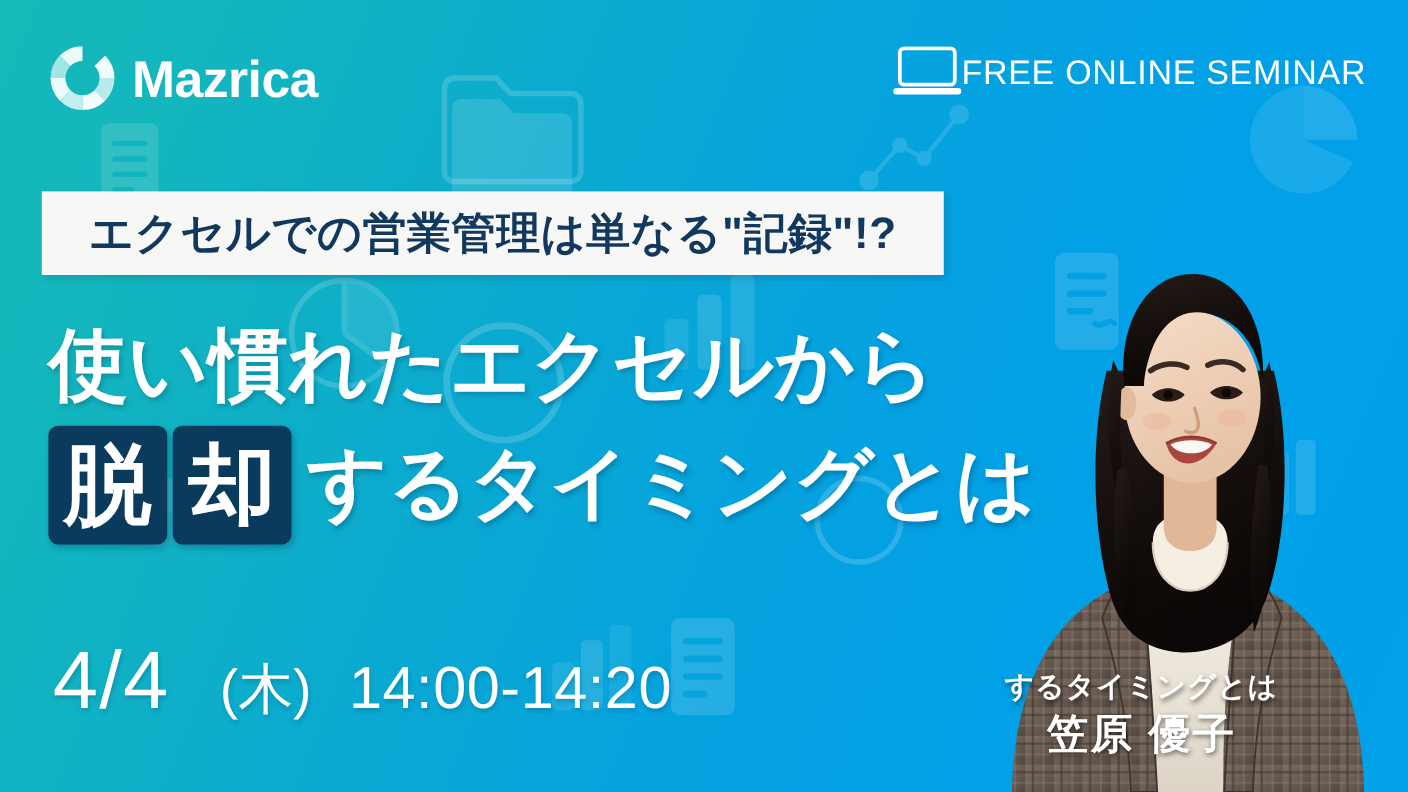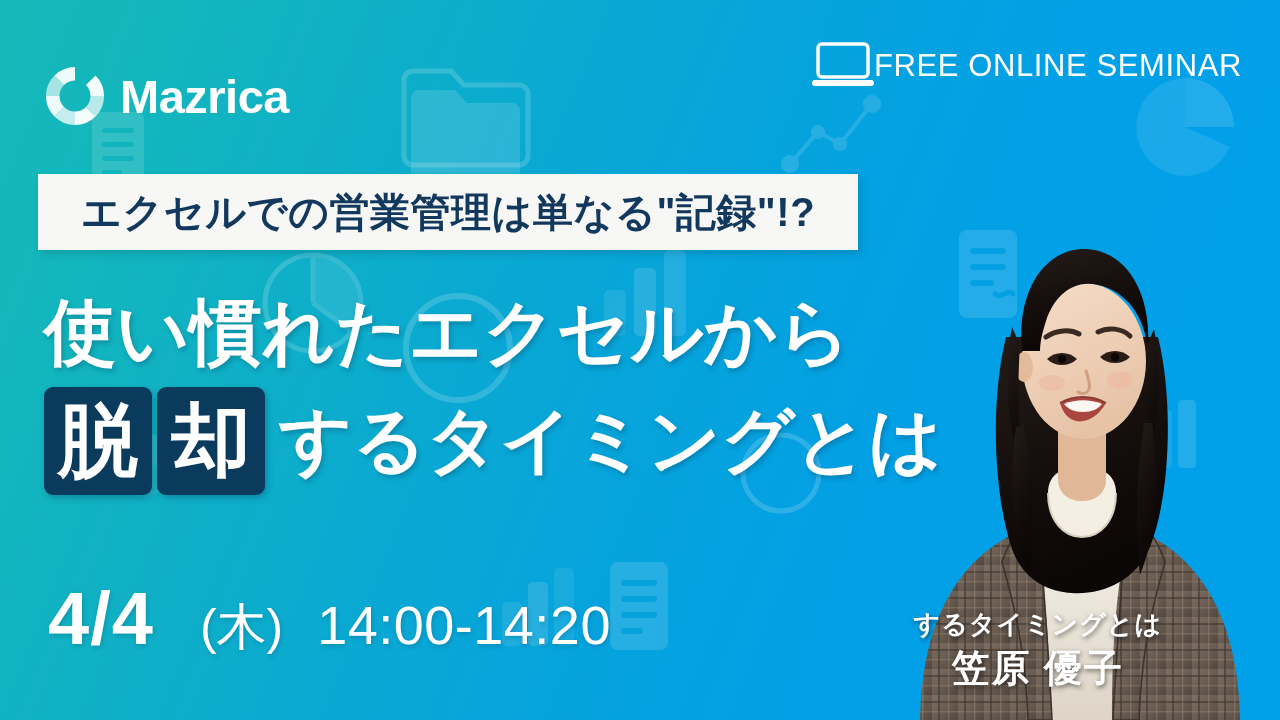--- a/index.html
+++ b/index.html
@@ -34,21 +34,20 @@
   .deco-outline { opacity: .17; }
 
   
   .logo-block {
     position: absolute;
     left: 44px;
     top: 40px;
     display: flex;
     align-items: center;
     gap: 14px;
-    margin-top: 25px;
   }
   .logo-mark { width: 62px; height: 62px; display:block; }
   .logo-word {
     color: #ffffff;
     font-size: 47px;
     font-weight: 700;
     letter-spacing: -0.5px;
     line-height: 1;
     white-space: nowrap;
   }
@@ -133,21 +132,21 @@
   .date-row {
     position: absolute;
     left: 48px;
     top: 582px;
     display: flex;
     align-items: baseline;
     color: #ffffff;
     white-space: nowrap;
     text-shadow: 1px 2px 4px rgba(0,60,90,.25);
   }
-  .date-main { font-size: 74px; font-weight: 700; line-height: 1; letter-spacing: 1px; }
+  .date-main { font-size: 74px; font-weight: 400; line-height: 1; letter-spacing: 1px; }
   .date-day  { font-size: 50px; font-weight: 400; line-height: 1; margin-left: 46px; }
   .date-time { font-size: 54px; font-weight: 400; line-height: 1; margin-left: 34px; letter-spacing: .5px; }
 
   
   .portrait {
     position: absolute;
     right: 0;
     bottom: 0;
     width: 400px;
     height: 545px;

